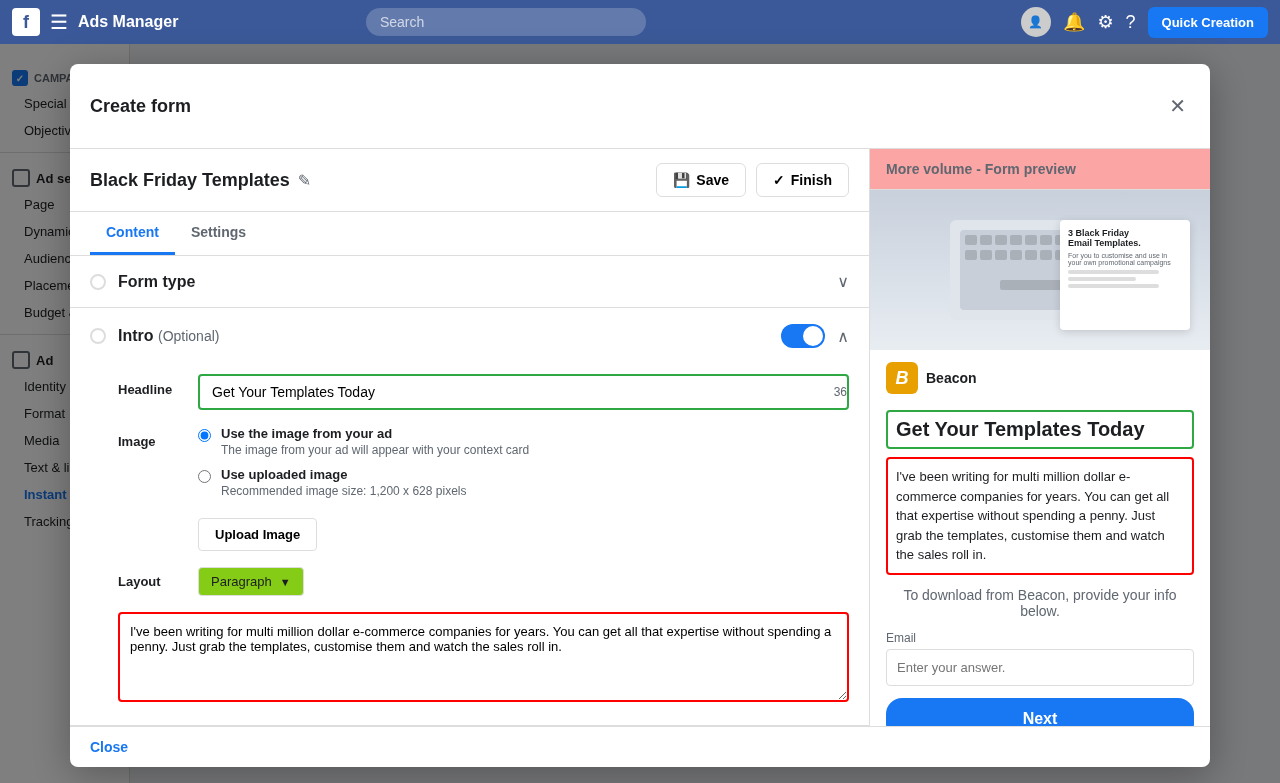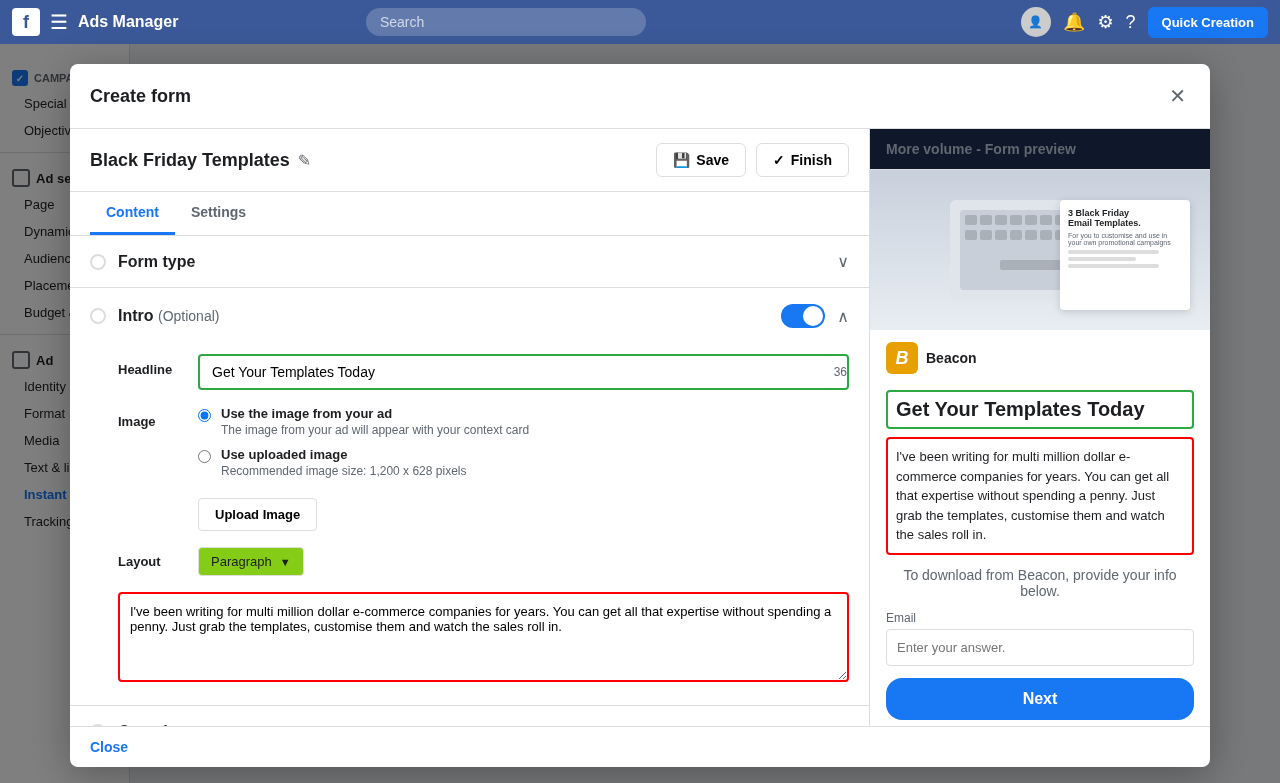--- a/index.html
+++ b/index.html
@@ -28,21 +28,21 @@
     .sidebar-item.active { color: #1877f2; font-weight: 600; }
     .sidebar-divider { height: 1px; background: #ddd; margin: 8px 0; }
     .sidebar-section-title { padding: 8px 12px 4px; font-size: 13px; font-weight: 700; color: #1c1e21; display: flex; align-items: center; gap: 6px; }
     .sidebar-section-title .icon { width: 18px; height: 18px; border: 2px solid #606770; border-radius: 3px; flex-shrink: 0; }
 
     
     .modal-backdrop { position: fixed; top: 44px; left: 0; right: 0; bottom: 0; background: rgba(0,0,0,0.5); z-index: 100; display: flex; align-items: flex-start; justify-content: center; padding-top: 20px; }
 
     
     .modal { background: white; border-radius: 8px; width: 1140px; max-width: 98vw; max-height: calc(100vh - 80px); display: flex; flex-direction: column; box-shadow: 0 8px 40px rgba(0,0,0,0.3); overflow: hidden; }
-    .modal-header { display: flex; align-items: center; justify-content: space-between; padding: 16px 20px; border-bottom: 1px solid #ddd; flex-shrink: 0; }
+    .modal-header { display: flex; align-items: center; justify-content: space-between; padding: 26px 20px; border-bottom: 1px solid #ddd; flex-shrink: 0; }
     .modal-header-title { font-size: 18px; font-weight: 700; }
 
     .modal-body { display: flex; flex: 1; overflow: hidden; }
 
     
     .left-panel { flex: 1; overflow-y: auto; border-right: 1px solid #ddd; }
 
     
     .form-title-bar { display: flex; align-items: center; justify-content: space-between; padding: 14px 20px; border-bottom: 1px solid #ddd; }
     .form-title-left { display: flex; align-items: center; gap: 8px; }
@@ -103,21 +103,21 @@
     .layout-row { display: flex; align-items: center; margin-bottom: 16px; }
     .layout-label { width: 80px; font-size: 13px; font-weight: 600; flex-shrink: 0; }
     .layout-select { border: 1px solid #ddd; border-radius: 4px; padding: 6px 12px; font-size: 13px; cursor: pointer; display: flex; align-items: center; gap: 8px; background: #84cc16; }
     .layout-select-arrow { font-size: 11px; }
 
     
     .body-textarea { width: 100%; border: 2px solid red; border-radius: 4px; padding: 10px; font-size: 13px; resize: vertical; min-height: 90px; outline: none; font-family: inherit; }
 
     
     .right-panel { width: 340px; flex-shrink: 0; background: #f0f2f5; overflow-y: auto; }
-    .preview-header { padding: 12px 16px; font-size: 14px; color: #606770; font-weight: 600; border-bottom: 1px solid #ddd; background: #0f172a; }
+    .preview-header { padding: 12px 16px; font-size: 14px; color: #606770; font-weight: 600; border-bottom: 1px solid #ddd; background: #fca5a5; }
 
     .preview-phone { background: white; margin: 0; padding-bottom: 10px; }
     .preview-image { width: 100%; height: 160px; background: #e4e6eb; display: flex; align-items: center; justify-content: center; overflow: hidden; position: relative; }
     
     .preview-card { background: white; padding: 0 16px 16px; }
     .preview-brand { display: flex; align-items: center; gap: 8px; padding: 12px 0 8px; }
     .brand-logo { width: 32px; height: 32px; background: #e8a000; border-radius: 6px; display: flex; align-items: center; justify-content: center; font-weight: 900; color: white; font-size: 18px; font-style: italic; }
     .brand-name { font-size: 14px; font-weight: 600; }
     .preview-headline { font-size: 20px; font-weight: 700; margin: 8px 0; border: 2px solid #2ea843; padding: 6px 8px; border-radius: 4px; }
     .preview-body { font-size: 13px; color: #1c1e21; line-height: 1.5; border: 2px solid red; padding: 8px; border-radius: 4px; margin-bottom: 12px; }

